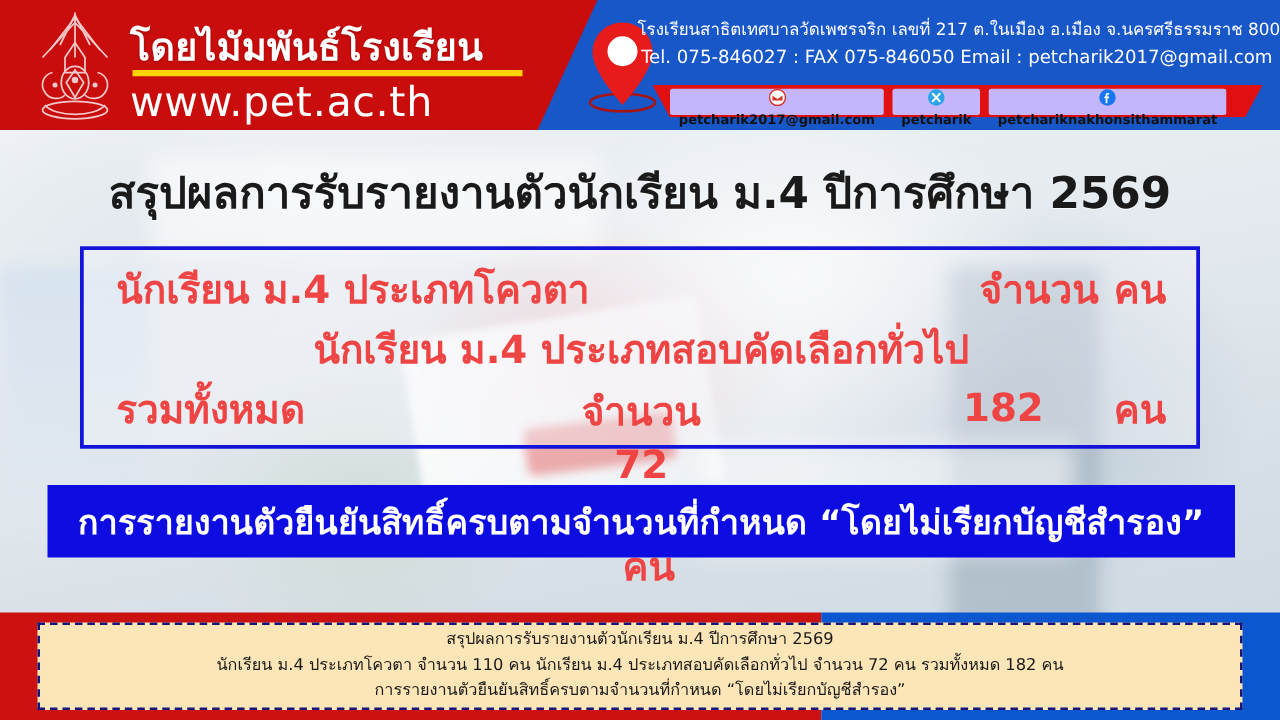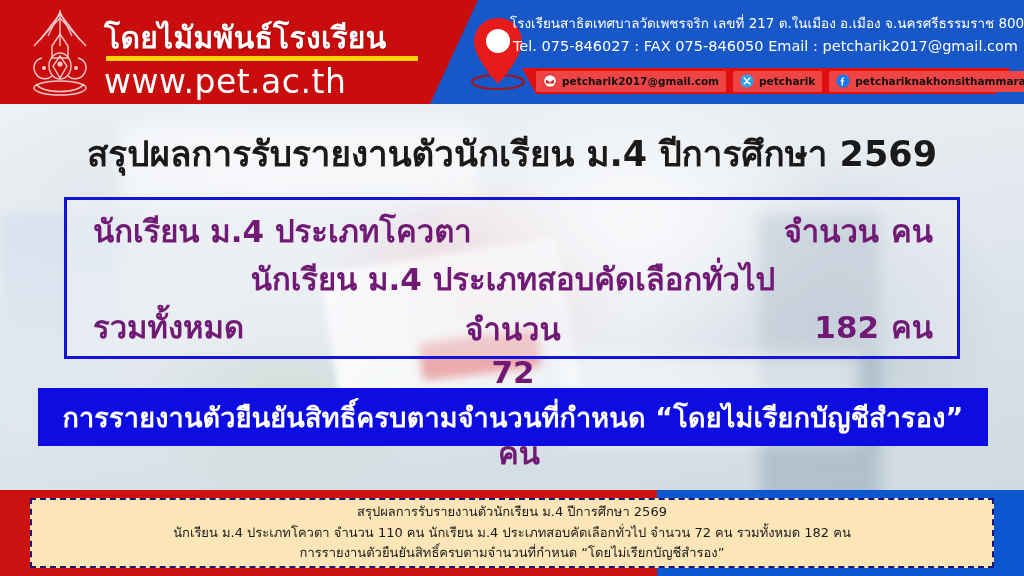--- a/index.html
+++ b/index.html
@@ -71,43 +71,43 @@
     position:absolute;left:510px;top:38px;width:508px;text-align:right;
     color:#fff;font-size:14.5px;white-space:nowrap;
   }
   .ribbon{
     position:absolute;left:522px;top:68px;width:488px;height:26px;background:#e01010;
     clip-path:polygon(0 0, 488px 0, 474px 26px, 14px 26px);
   }
   .badges{position:absolute;left:536px;top:70px;height:22px;display:flex;gap:7px;align-items:center;}
   .badge{
     display:flex;align-items:center;gap:5px;height:21px;padding:0 7px;
-    background:#ef4444;border-radius:2px;
+    background:#c4b5fd;border-radius:2px;flex-direction:column;
   }
   .badge span{font-size:10.5px;color:#111;white-space:nowrap;font-weight:bold;}
   .ic{width:14px;height:14px;flex:0 0 14px;}
 
   
   .main-title{
     position:absolute;left:0;top:126px;width:1024px;text-align:center;
     font-size:35px;font-weight:bold;color:#1a1a1a;white-space:nowrap;
     text-shadow:0 1px 0 rgba(255,255,255,.7);
   }
 
   
   .stats-box{
     position:absolute;left:64px;top:197px;width:896px;height:162px;
     border:3px solid #1414d8;background:rgba(244,246,249,.40);
     box-sizing:border-box;
   }
   .stats-row{
     position:absolute;left:26px;right:24px;height:50px;display:flex;align-items:center;
-    font-size:31px;font-weight:bold;color:#701a75;white-space:nowrap;
-  }
-  .r1{top:6px;} .r2{top:54px;flex-direction:column;} .r3{top:102px;}
+    font-size:31px;font-weight:bold;color:#ef4444;white-space:nowrap;
+  }
+  .r1{top:6px;} .r2{top:54px;flex-direction:column;} .r3{top:102px;gap:44px;}
   .s-label{flex:0 0 auto;}
   .s-spacer{flex:1 1 auto;}
   .s-word{flex:0 0 auto;}
   .s-num{flex:0 0 74px;text-align:right;}
   .s-unit{flex:0 0 auto;padding-left:12px;}
 
   
   .banner{
     position:absolute;left:38px;top:388px;width:950px;height:58px;
     background:#0d0de2;display:flex;align-items:center;justify-content:center;

